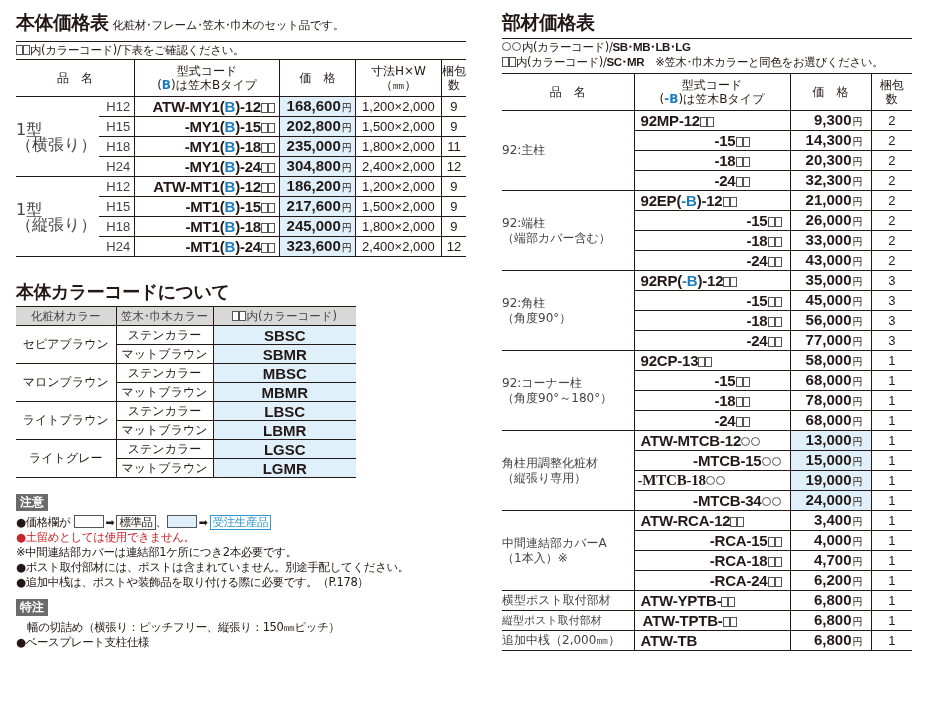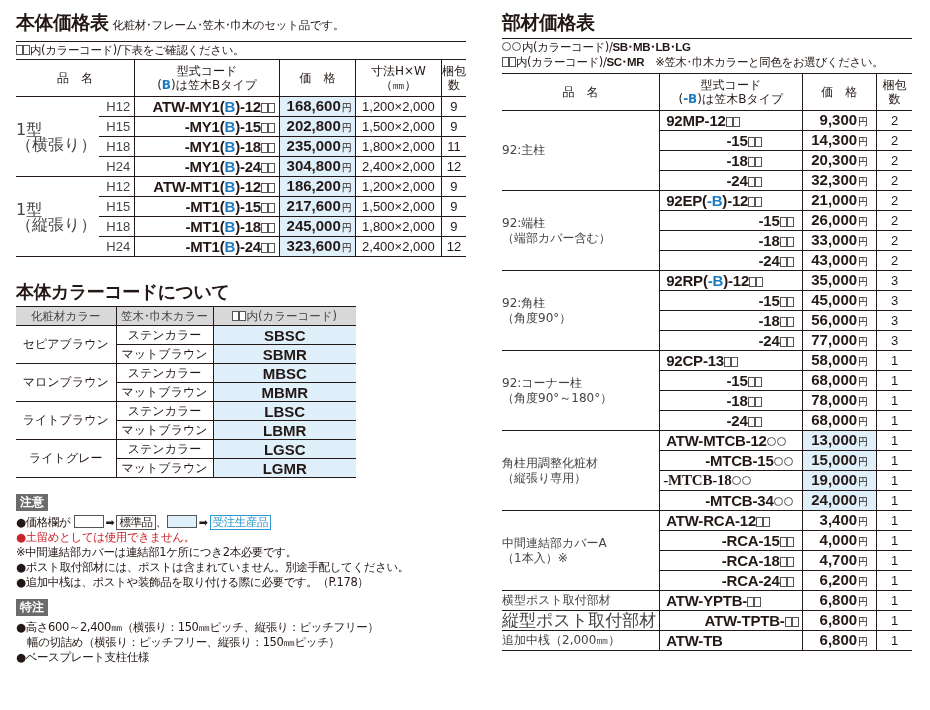--- a/index.html
+++ b/index.html
@@ -221,21 +221,20 @@
         <div class="note-line red">●土留めとしては使用できません。</div>
         <div class="note-line">※中間連結部カバーは連結部1ケ所につき2本必要です。</div>
         <div class="note-line">●ポスト取付部材には、ポストは含まれていません。別途手配してください。</div>
         <div class="note-line">●追加中桟は、ポストや装飾品を取り付ける際に必要です。（P.178）</div>
       </div>
   </div>
 
   <div style="margin-top:6px;">
     <span class="badge">特注</span>
     <div style="margin-top:4px;">
-      <div class="note-line">●高さ600～2,400㎜（横張り：150㎜ピッチ、縦張り：ピッチフリー）</div>
       <div class="note-line">　幅の切詰め（横張り：ピッチフリー、縦張り：150㎜ピッチ）</div>
       <div class="note-line">●ベースプレート支柱仕様</div>
     </div>
   </div>
 </div>
 
 <div class="right">
   <div class="sec-title" style="margin-top:11px;">部材価格表</div>
   <div class="rule-top" style="margin-top:5px; padding-top:1px;">
     <div class="note-line"><span class="circ"></span><span class="circ"></span><span>内(カラーコード)/</span><b>SB･MB･LB･LG</b></div>
@@ -383,22 +382,22 @@
           <td class="vl price" style="padding-right:8px;margin-top:28px;"><span>6,200</span><span class="yen">円</span></td>
           <td class="vl num">1</td>
         </tr>
         <tr class="single">
           <td style="font-size:12px;color:#444;padding-left:0;">横型ポスト取付部材</td>
           <td class="vl code" style="padding-left:6px;"><span>ATW-YPTB-</span><span class="sq"></span><span class="sq"></span></td>
           <td class="vl price" style="padding-right:8px;"><span>6,800</span><span class="yen">円</span></td>
           <td class="vl num">1</td>
         </tr>
         <tr class="single">
-          <td style="font-size:17px;color:#444;padding-left:0;">縦型ポスト取付部材</td>
-          <td class="vl code" style="padding-left:0;text-align:right;"><span>ATW-TPTB-</span><span class="sq"></span><span class="sq"></span></td>
+          <td style="font-size:11px;color:#444;padding-left:0;">縦型ポスト取付部材</td>
+          <td class="vl code" style="padding-left:8px;"><span>ATW-TPTB-</span><span class="sq"></span><span class="sq"></span></td>
           <td class="vl price" style="padding-right:8px;"><span>6,800</span><span class="yen">円</span></td>
           <td class="vl num">1</td>
         </tr>
         <tr class="single">
           <td style="font-size:12px;color:#444;padding-left:0;">追加中桟（2,000㎜）</td>
           <td class="vl code" style="padding-left:6px;"><span>ATW-TB</span></td>
           <td class="vl price" style="padding-right:8px;"><span>6,800</span><span class="yen">円</span></td>
           <td class="vl num">1</td>
         </tr>
       </tbody>

